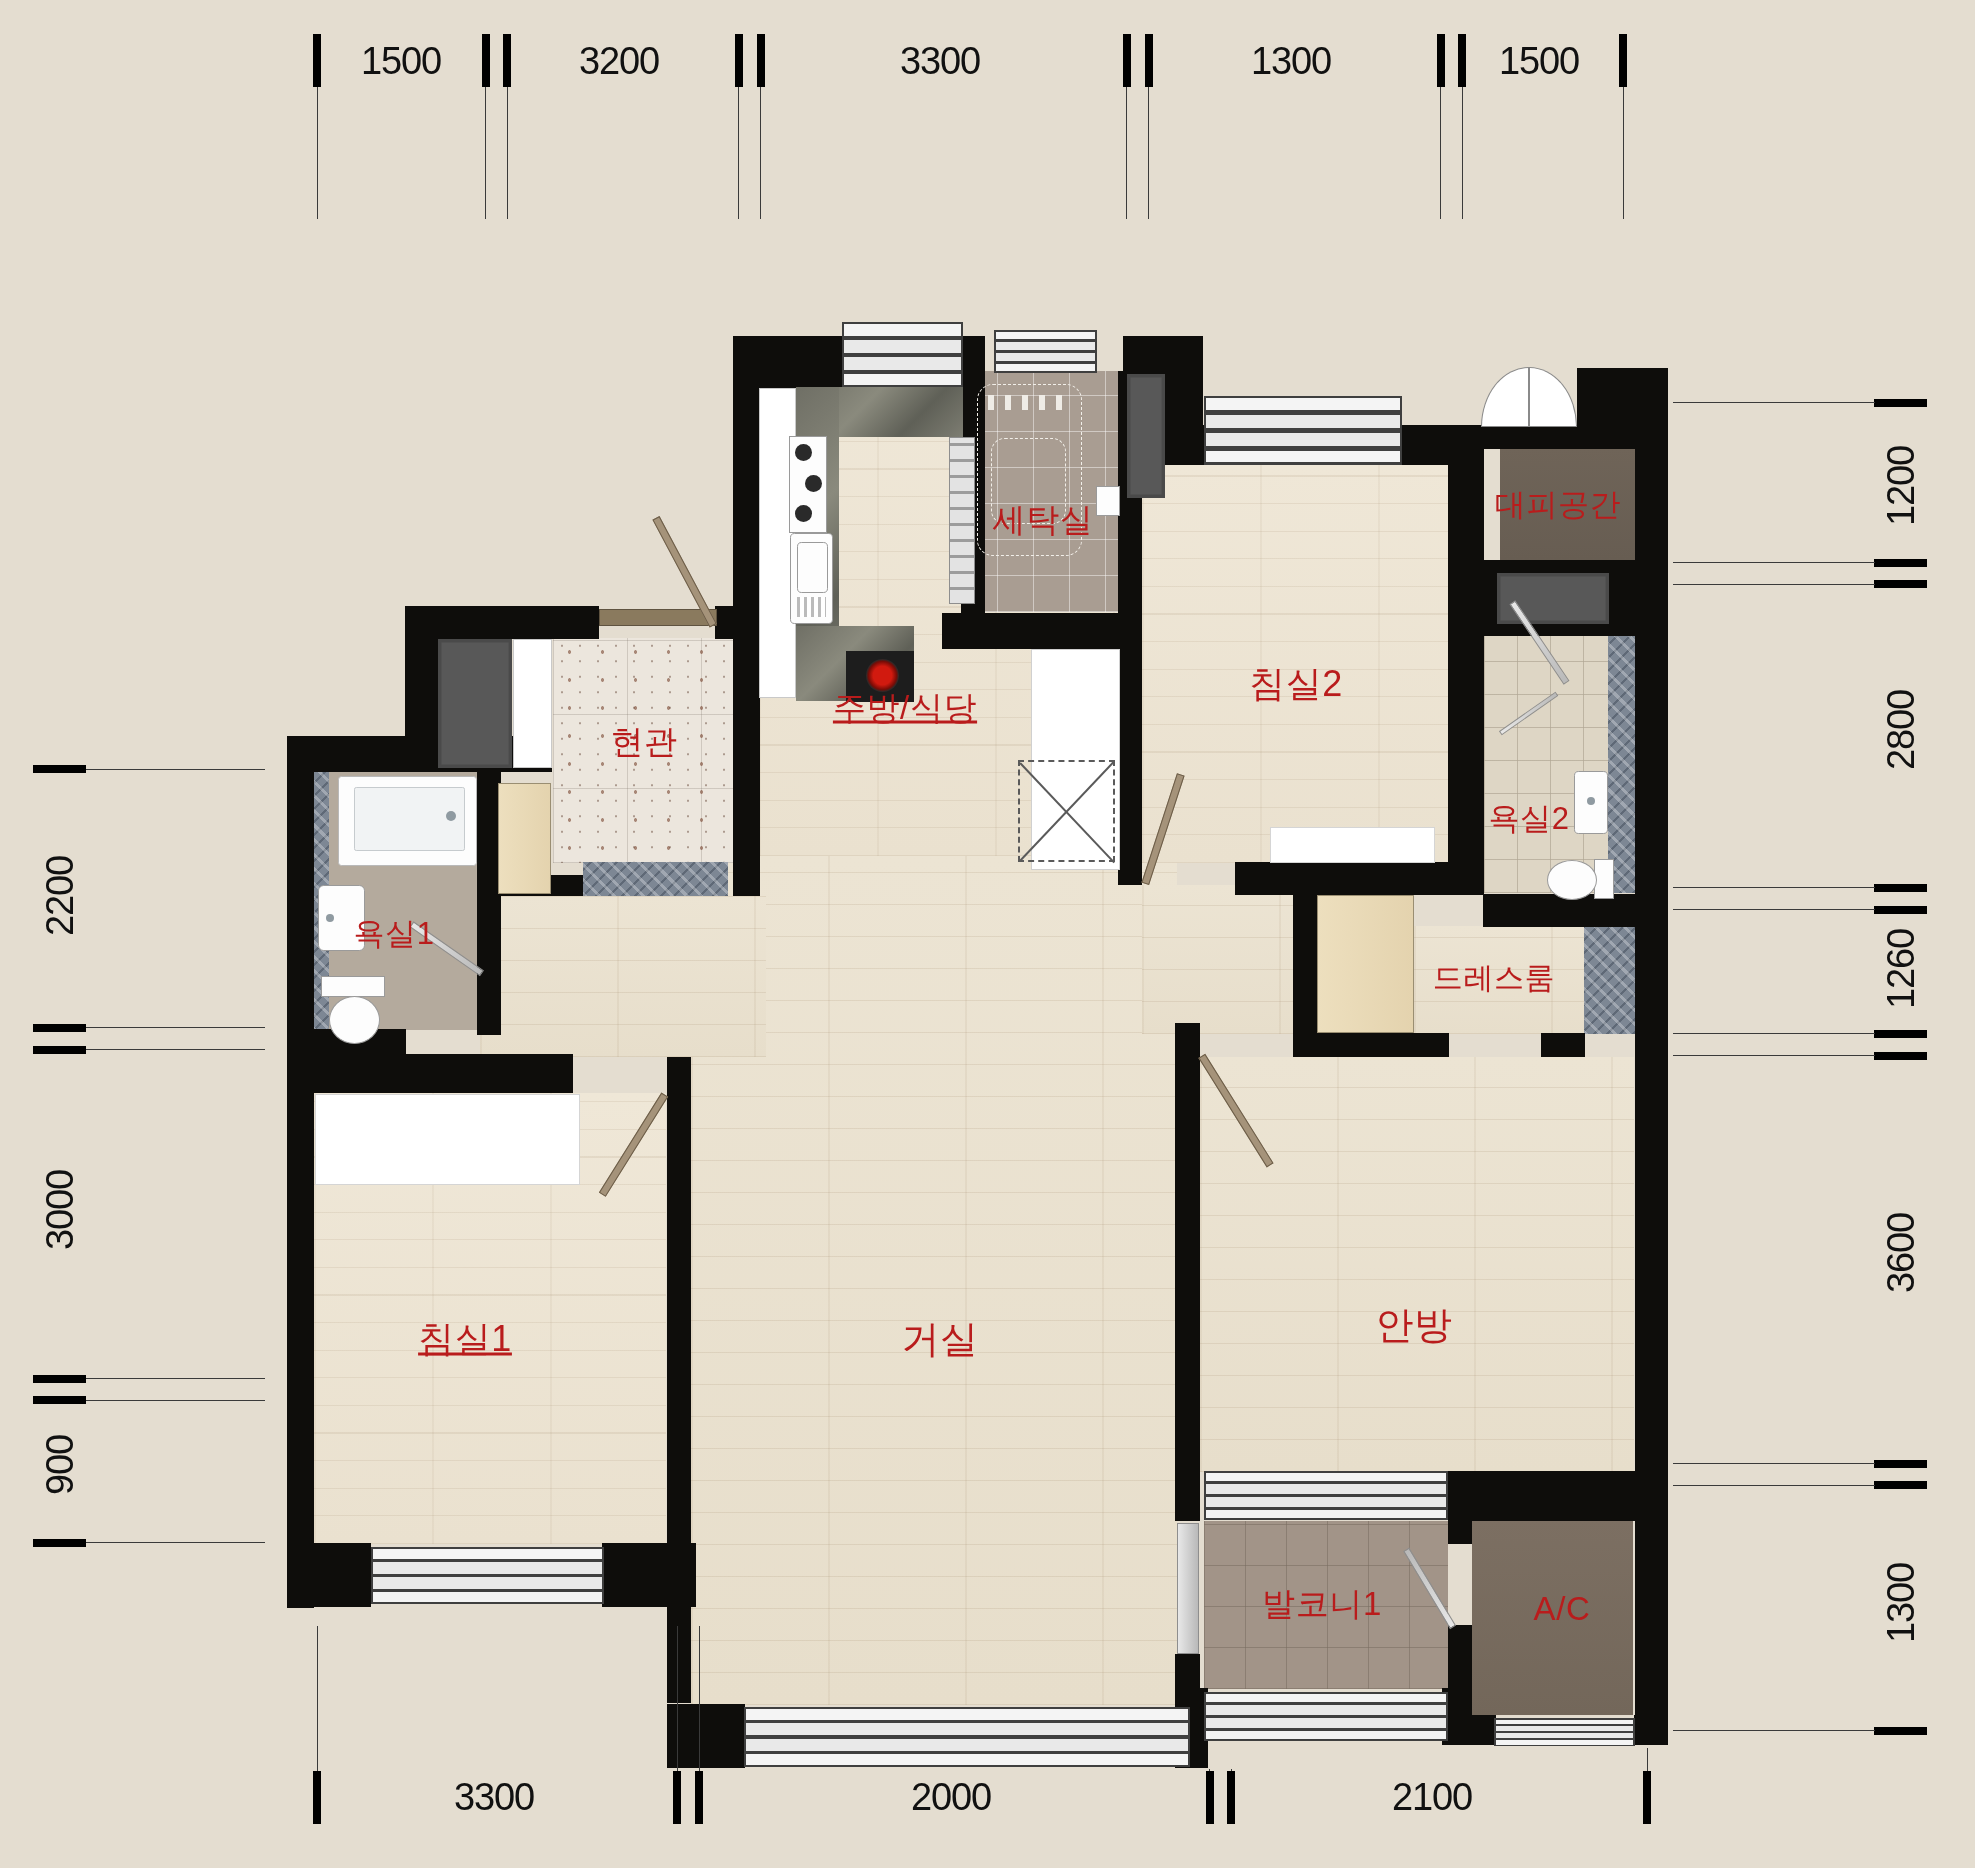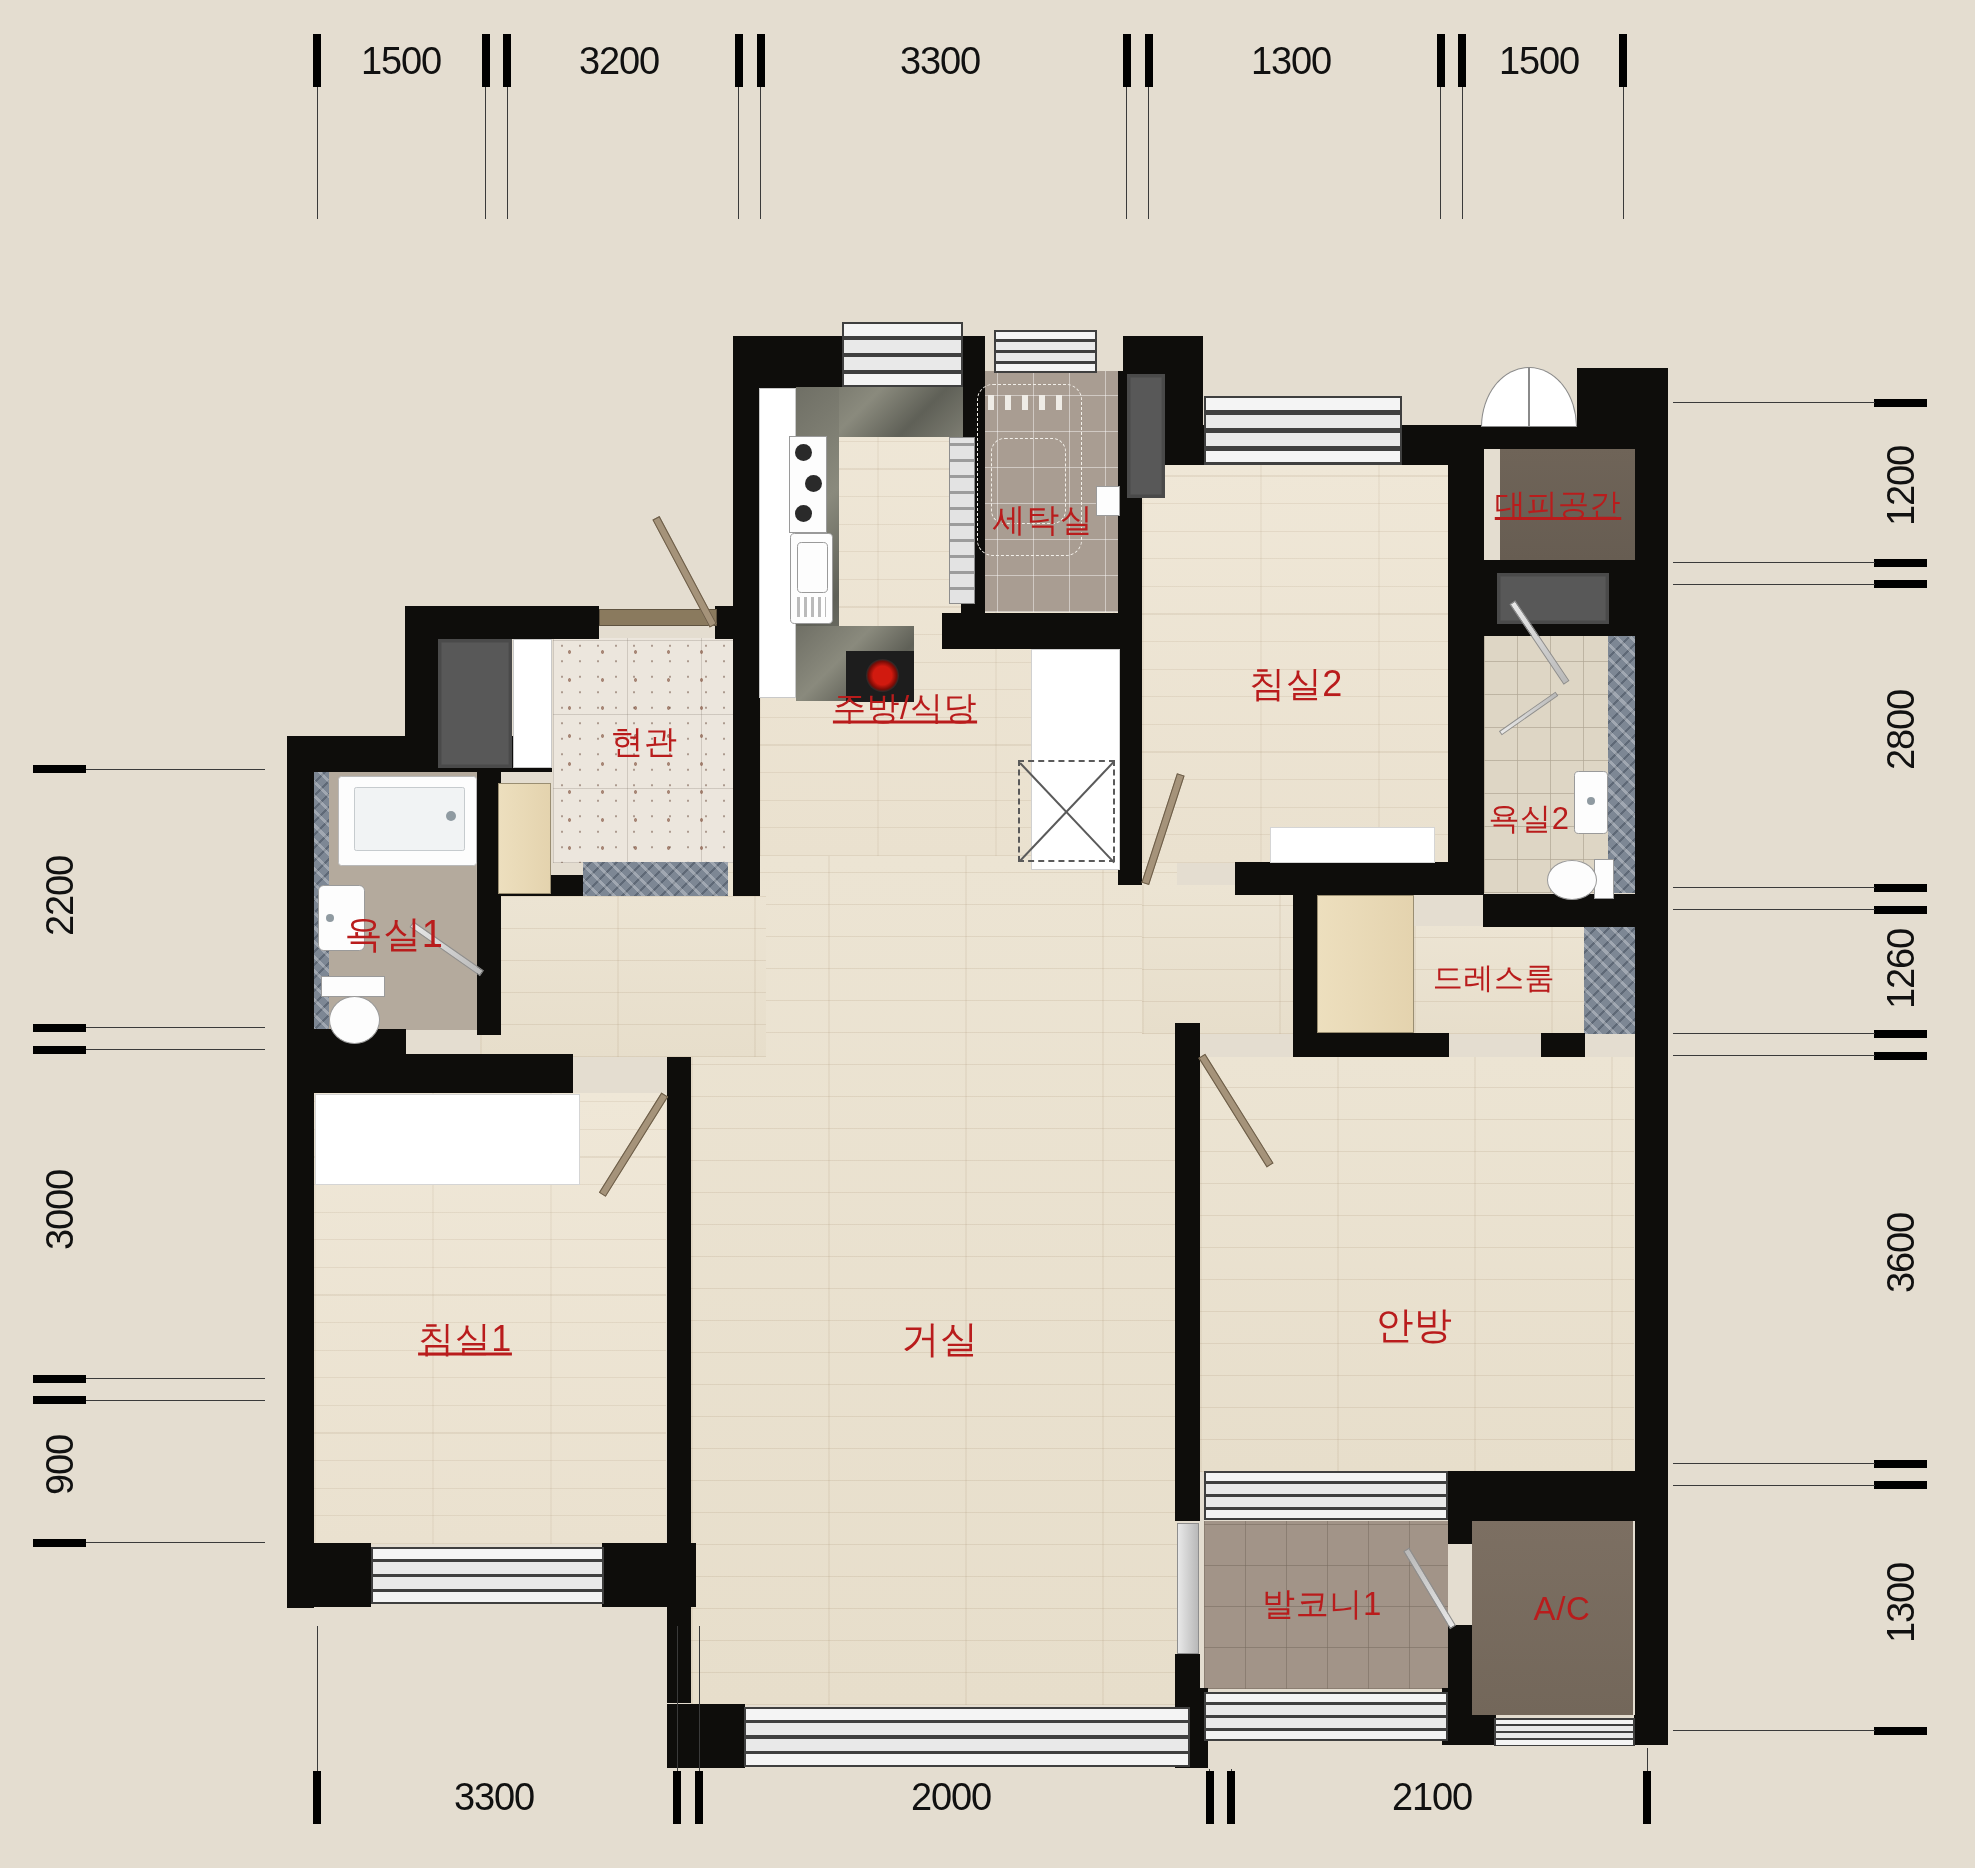--- a/index.html
+++ b/index.html
@@ -198,26 +198,26 @@
   <div class="leafS" style="left:949px;top:437px;width:26.4px;height:167px;background:repeating-linear-gradient(0deg,#e3e3e3 0 12.6px,#9c9c9c 12.6px 16px);"></div>
   <div class="leaf" style="left:1145px;top:880px;width:115px;transform:rotate(-72deg);"></div>
   <div class="leaf" style="left:1202px;top:1052px;width:129px;transform:rotate(58deg);"></div>
   <div class="leaf" style="left:665px;top:1091px;width:118px;transform:rotate(122deg);"></div>
   <div class="leafS" style="left:1177px;top:1523px;width:22px;height:131px;"></div>
   <div class="leafS" style="left:1453px;top:1624px;width:91px;height:6.9px;transform-origin:0 50%;transform:rotate(-121deg);"></div>
   <div class="qc" style="left:1481px;top:367px;width:48px;height:60px;border-radius:100% 0 0 0;"></div>
   <div class="qc" style="left:1529px;top:367px;width:48px;height:60px;border-radius:0 100% 0 0;"></div>
 
   <div class="rlabel" style="left:1043px;top:520px;">세탁실</div>
-  <div class="rlabel" style="left:1558px;top:505px;font-size:31px;text-decoration:underline;">대피공간</div>
+  <div class="rlabel" style="left:1558px;top:505px;font-size:31px;">대피공간</div>
   <div class="rlabel" style="left:1296px;top:684px;font-size:36px;">침실2</div>
   <div class="rlabel" style="left:1529px;top:819px;font-size:31px;">욕실2</div>
   <div class="rlabel" style="left:644px;top:742px;">현관</div>
   <div class="rlabel" style="left:905px;top:708px;text-decoration:underline;">주방/식당</div>
-  <div class="rlabel" style="left:394px;top:934px;font-size:38px;">욕실1</div>
+  <div class="rlabel" style="left:394px;top:934px;font-size:31px;">욕실1</div>
   <div class="rlabel" style="left:1494px;top:978px;font-size:30px;">드레스룸</div>
   <div class="rlabel" style="left:465px;top:1339px;font-size:36px;text-decoration:underline;">침실1</div>
   <div class="rlabel" style="left:940px;top:1339px;font-size:38px;">거실</div>
   <div class="rlabel" style="left:1414px;top:1325px;font-size:38px;">안방</div>
   <div class="rlabel" style="left:1322px;top:1604px;">발코니1</div>
   <div class="rlabel" style="left:1562px;top:1609px;">A/C</div>
 
   <div class="tk" style="left:313px;top:34px;width:8px;height:53px;"></div>
   <div class="tk" style="left:482px;top:34px;width:8px;height:53px;"></div>
   <div class="tk" style="left:503px;top:34px;width:8px;height:53px;"></div>

